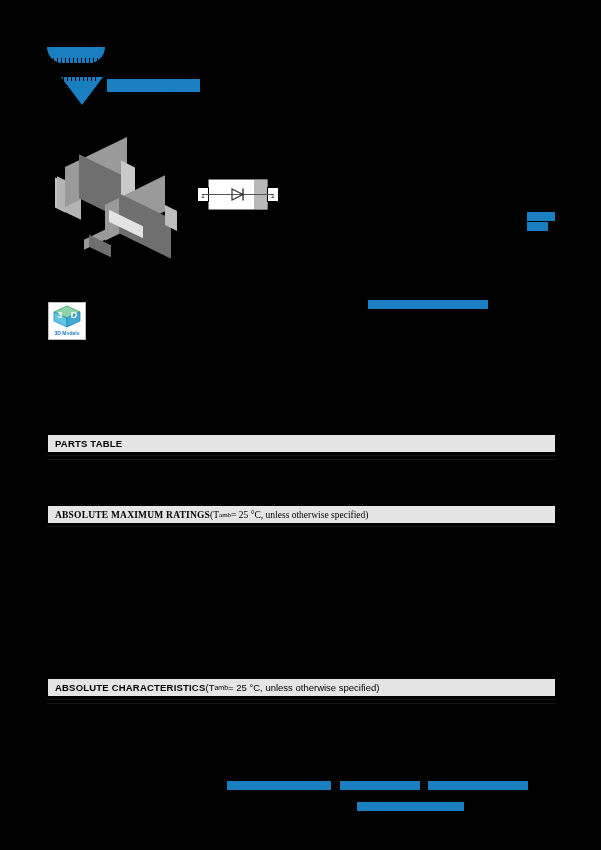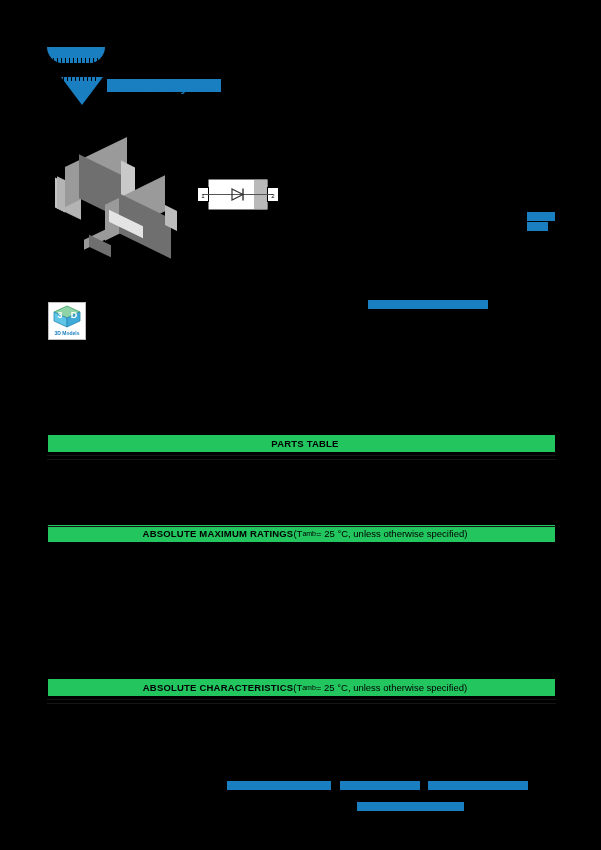--- a/index.html
+++ b/index.html
@@ -64,22 +64,22 @@
     left: 16px;
     top: 30px;
     width: 36px;
     height: 4px;
     background: repeating-linear-gradient(90deg, #000 0px, #000 1px, #1a7fc1 1px, #1a7fc1 4px);
   }
   .site-url {
     position: absolute;
     left: 107px;
     top: 79px;
-    font-size: 16px;
-    font-weight: normal;
+    font-size: 12px;
+    font-weight: bold;
     letter-spacing: -0.2px;
     color: #1a7fc1;
     background: #1a7fc1;
     line-height: 13px;
     white-space: nowrap;
   }
 
   
   .package-art {
     position: absolute;
@@ -216,30 +216,29 @@
     overflow: hidden;
     border-bottom: 1px solid #1a7fc1;
   }
 
   
   .section-bar {
     position: absolute;
     left: 47px;
     width: 509px;
     height: 19px;
-    background: #22c55e;
+    background: #e5e5e5;
     border: 1px solid #000000;
     box-sizing: border-box;
     display: flex;
     align-items: center;
     padding-left: 7px;
     color: #000000;
     font-size: 9.5px;
     white-space: nowrap;
-    justify-content: center;
   }
   .section-bar .bold {
     font-weight: bold;
     letter-spacing: 0.2px;
   }
   .section-bar .cond {
     font-weight: normal;
     letter-spacing: 0px;
   }
   .section-bar sub {
@@ -314,21 +313,21 @@
   </div>
 
   <div class="link" style="left:368px; top:300px; width:120px; height:8px;"></div>
 
   <div class="section-bar" style="top:434px;">
     <span class="bold">PARTS TABLE</span>
   </div>
   <div class="hairline" style="left:47px; top:455px; width:509px;"></div>
   <div class="hairline" style="left:47px; top:459px; width:509px;"></div>
 
-  <div class="section-bar" style="top:524px;">
+  <div class="section-bar" style="top:505px;font-family:Liberation Serif, serif;">
     <span class="bold">ABSOLUTE MAXIMUM RATINGS</span>
     <span class="cond"> (T</span>
     <sub>amb</sub>
     <span class="cond"> = 25 °C, unless otherwise specified)</span>
   </div>
   <div class="hairline" style="left:47px; top:526px; width:509px;"></div>
 
   <div class="section-bar" style="top:678px;">
     <span class="bold">ABSOLUTE CHARACTERISTICS</span>
     <span class="cond"> (T</span>

